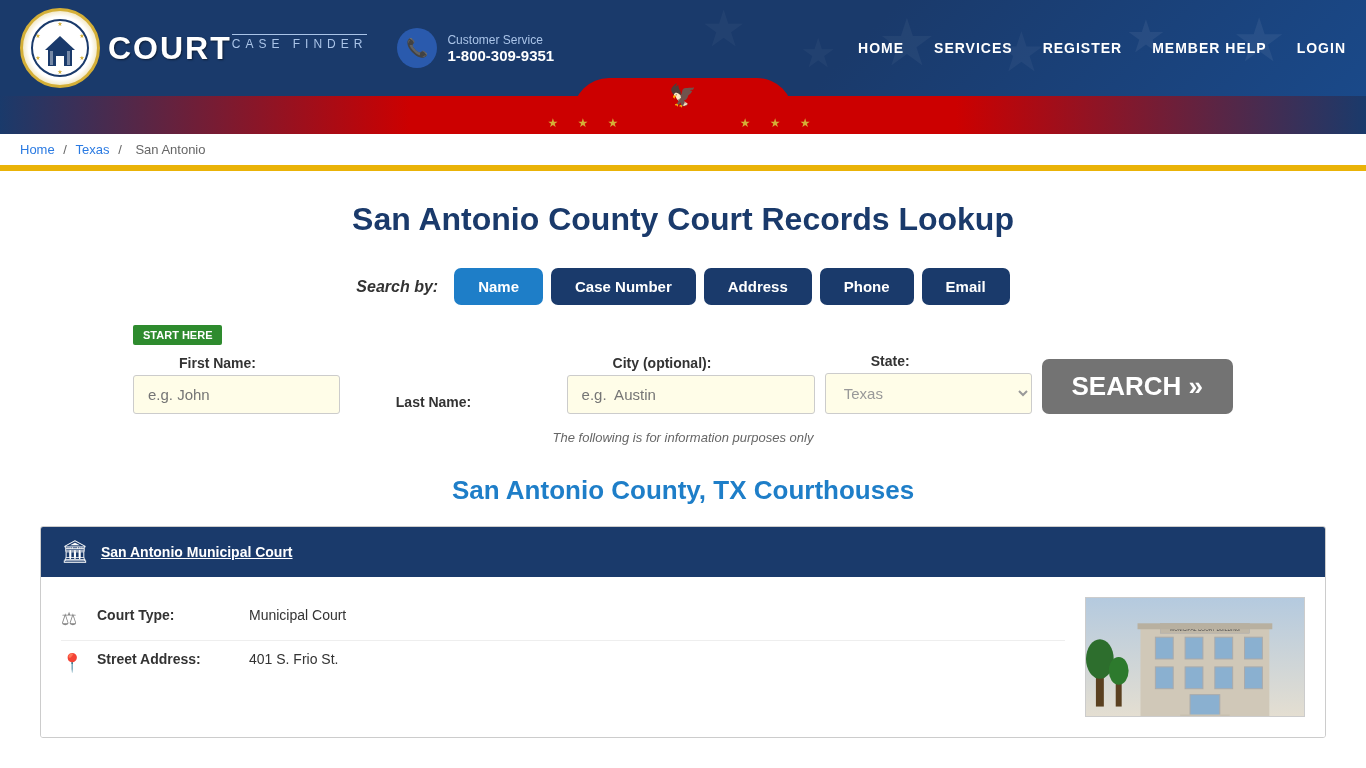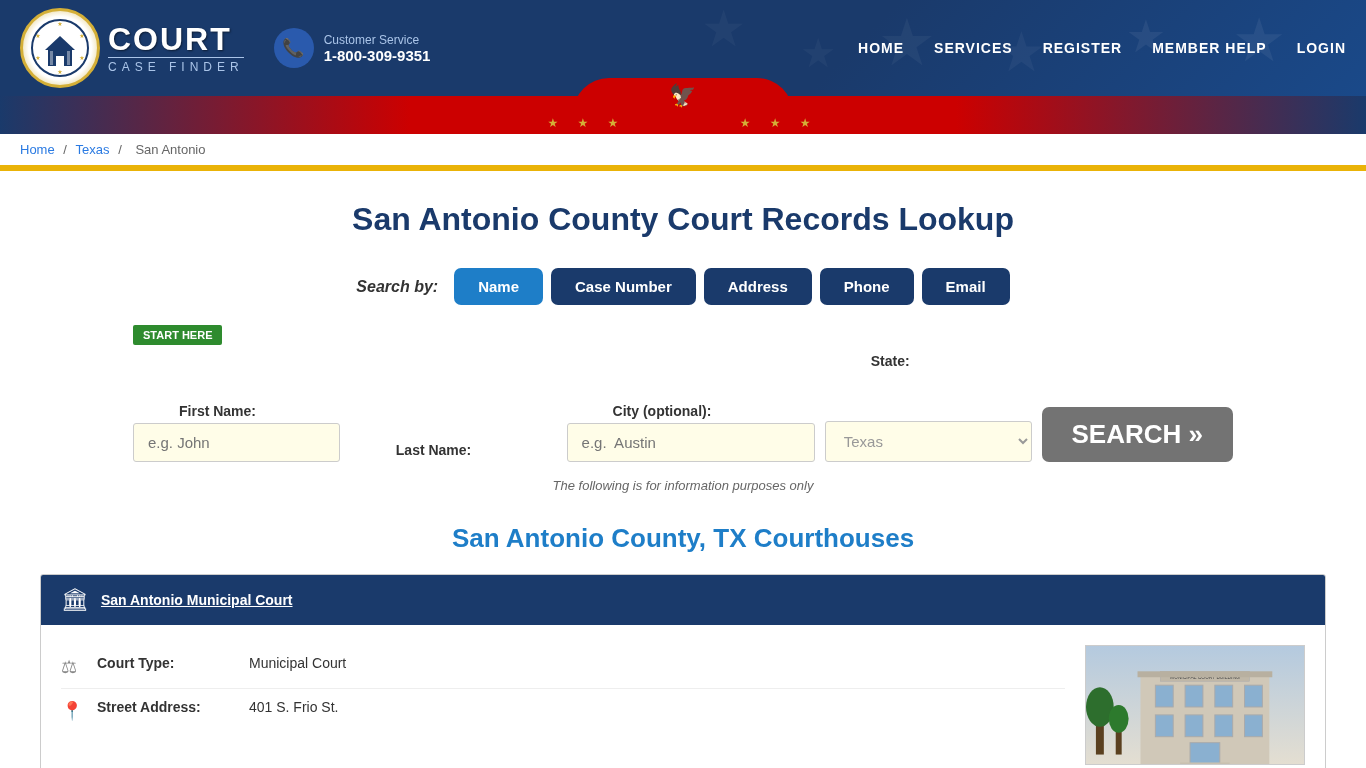--- a/index.html
+++ b/index.html
@@ -30,21 +30,21 @@
       background: radial-gradient(circle, #fff 60%, #d4af37 100%);
       border: 3px solid #d4af37;
       display: flex;
       align-items: center;
       justify-content: center;
       margin-right: 8px;
     }
     .logo-circle svg { width: 60px; height: 60px; }
     .logo-text {
       display: flex;
-      flex-direction: column;
+      flex-direction: row;
       color: #fff;
       justify-content: flex-end;
     }
     .logo-court {
       font-size: 32px;
       font-weight: 900;
       letter-spacing: 2px;
       color: #fff;
       text-shadow: 1px 1px 2px rgba(0,0,0,0.5);
       line-height: 1;
@@ -215,21 +215,21 @@
       font-size: 15px;
       border: 1px solid #ccc;
       border-radius: 3px;
       background: #fffde8;
       color: #999;
       width: 100%;
     }
     .field-first { flex: 1; min-width: 200px; }
     .field-last { flex: 1; min-width: 200px; gap: 39px; }
     .field-city { flex: 1.2; min-width: 220px; }
-    .field-state { flex: 1; min-width: 180px; gap: 48px; }
+    .field-state { flex: 1; min-width: 180px; }
     select.form-input {
       appearance: auto;
       cursor: pointer;
     }
     .search-btn {
       background: #737373;
       color: #fff;
       font-size: 26px;
       font-weight: bold;
       border: none;

